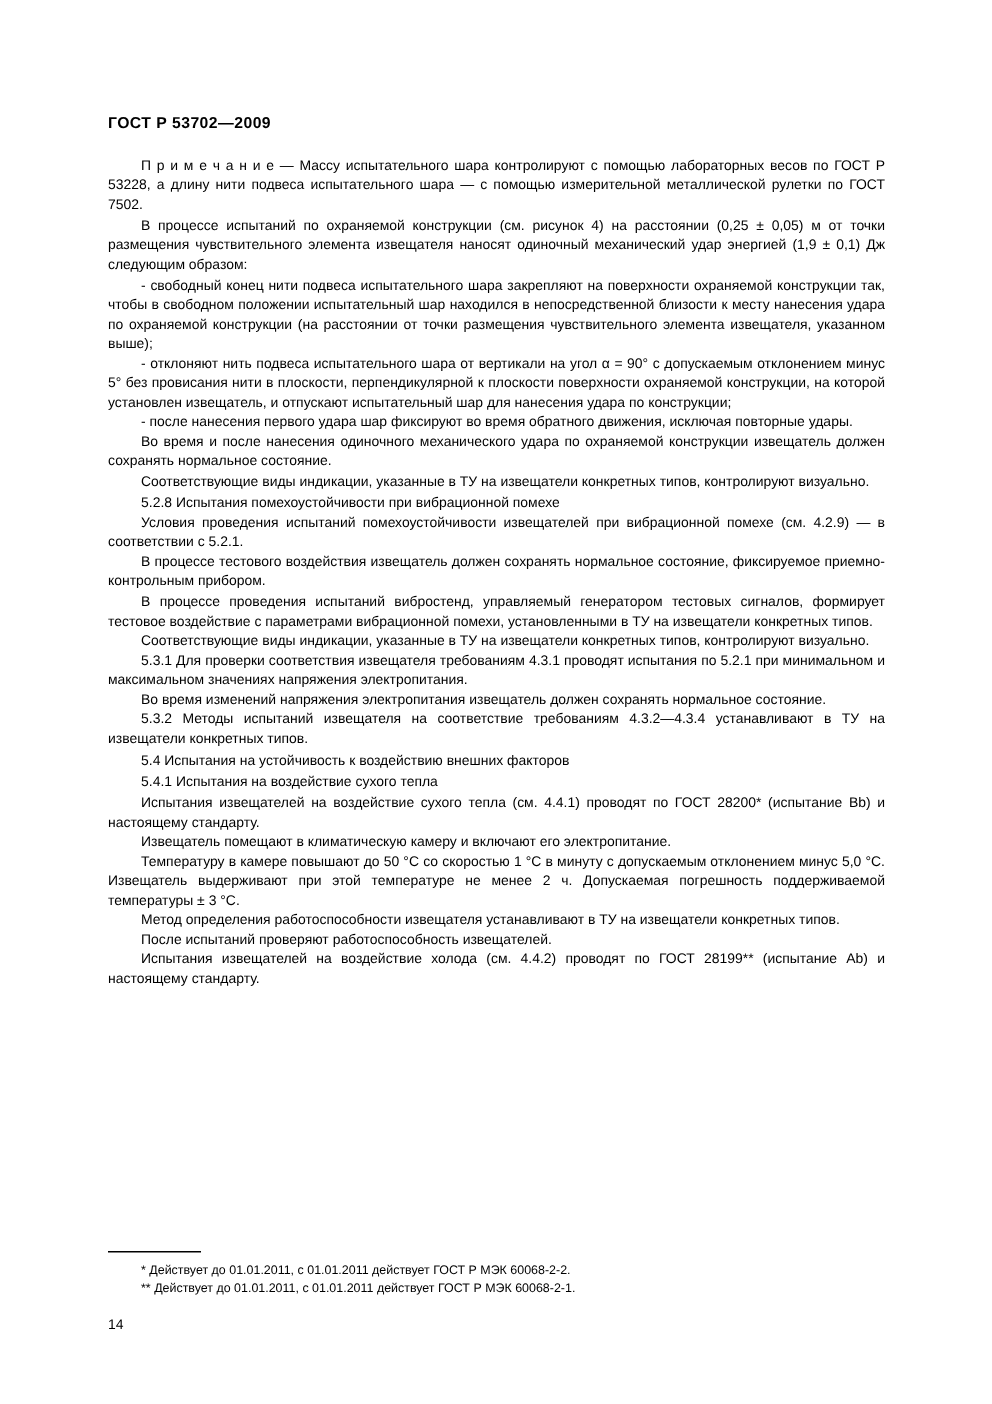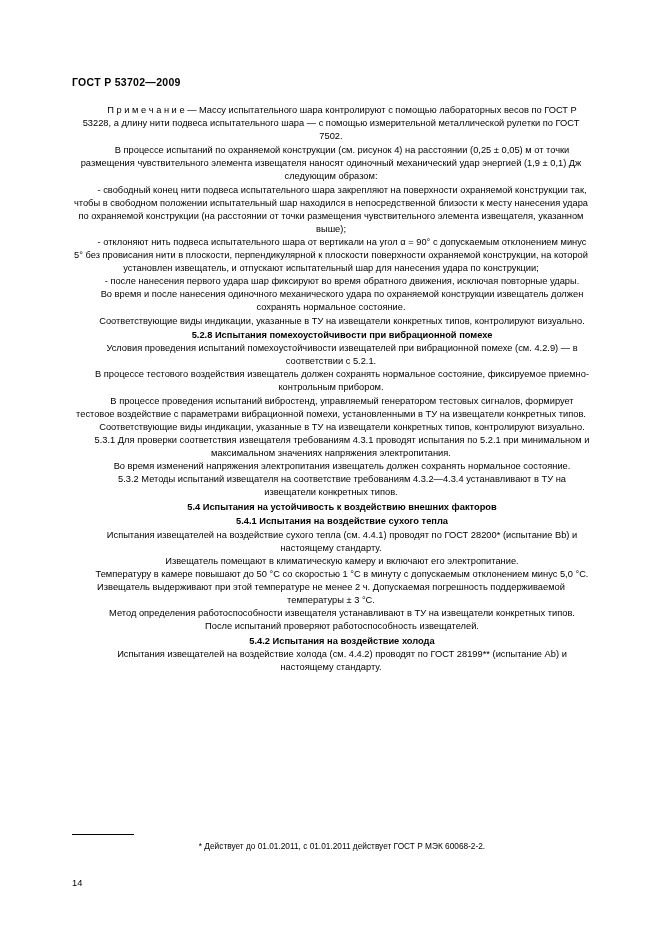--- a/index.html
+++ b/index.html
@@ -36,31 +36,30 @@
     left: 72px;
     top: 88px;
     width: 518px;
     font-size: 9.3px;
     line-height: 13.1px;
     text-align: justify;
     text-justify: inter-word;
   }
   p {
     margin: 0 0 0 0;
-    text-align: center;
   }
   .ind {
     text-indent: 22px;
   }
   .hang {
     text-indent: 22px;
   }
   .sect {
     text-indent: 22px;
-    font-weight: bold;
+    font-weight: normal;
     margin-top: 1.5px;
   }
   .gap-sm { height: 1px; }
   .footnotes {
     position: absolute;
     left: 72px;
     top: 818px;
     width: 518px;
     font-size: 8.3px;
     line-height: 12px;
@@ -106,25 +105,25 @@
     <p class="ind">5.3.1  Для проверки соответствия извещателя требованиям 4.3.1 проводят испытания по 5.2.1 при минимальном и максимальном значениях напряжения электропитания.</p>
     <p class="ind">Во время изменений напряжения электропитания извещатель должен сохранять нормальное состояние.</p>
     <p class="ind">5.3.2  Методы испытаний извещателя на соответствие требованиям 4.3.2—4.3.4 устанавливают в ТУ на извещатели конкретных типов.</p>
     <p class="sect">5.4  Испытания на устойчивость к воздействию внешних факторов</p>
     <p class="sect">5.4.1  Испытания на воздействие сухого тепла</p>
     <p class="ind">Испытания извещателей на воздействие сухого тепла (см. 4.4.1) проводят по ГОСТ 28200* (испытание Вb) и настоящему стандарту.</p>
     <p class="ind">Извещатель помещают в климатическую камеру и включают его электропитание.</p>
     <p class="ind">Температуру в камере повышают до 50 °С со скоростью 1 °С в минуту с допускаемым отклонением минус 5,0 °С. Извещатель выдерживают при этой температуре не менее 2 ч. Допускаемая погрешность поддерживаемой температуры ± 3 °С.</p>
     <p class="ind">Метод определения работоспособности извещателя устанавливают в ТУ на извещатели конкретных типов.</p>
     <p class="ind">После испытаний проверяют работоспособность извещателей.</p>
-    <p class="sect">5.4.2  Испытания на воздействие холода</p>
     <p class="ind">Испытания извещателей на воздействие холода (см. 4.4.2) проводят по ГОСТ 28199** (испытание Аb) и настоящему стандарту.</p>
 
   </div>
 
   <div class="footnotes">
     <div class="rule"></div>
     <p>*  Действует до 01.01.2011, с 01.01.2011 действует ГОСТ Р МЭК 60068-2-2.</p>
+    <p>**  Действует до 01.01.2011, с 01.01.2011 действует ГОСТ Р МЭК 60068-2-1.</p>
   </div>
 
   <div class="pagenum">14</div>
 
 </div>
 
 </body></html>

